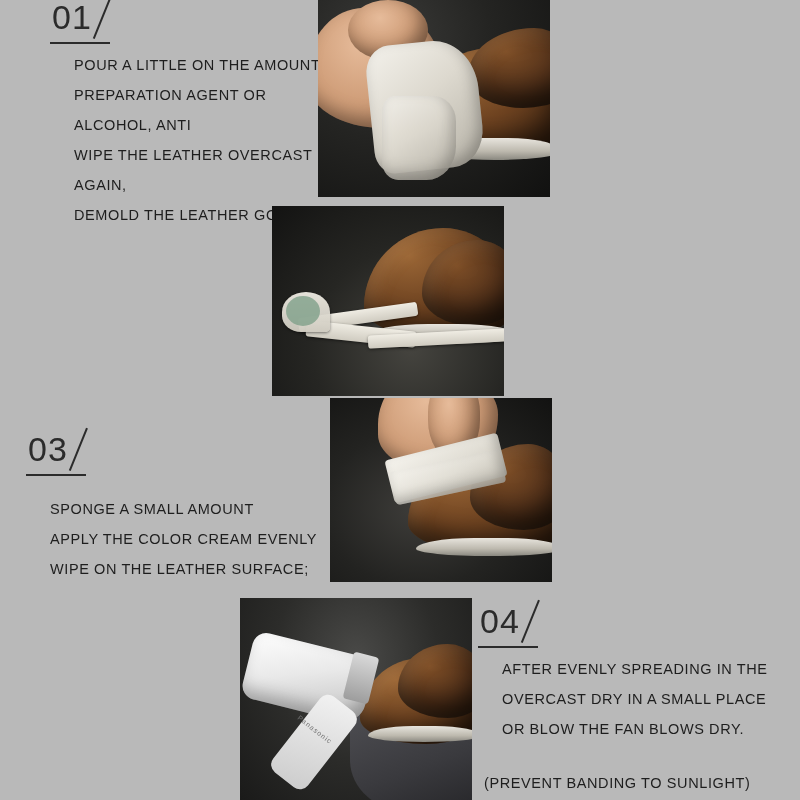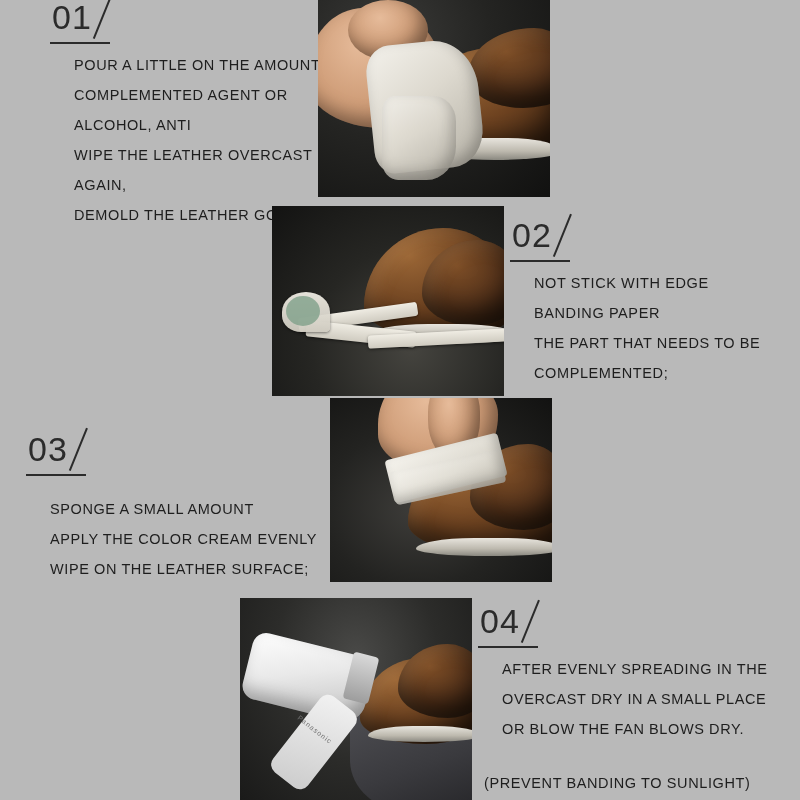--- a/index.html
+++ b/index.html
@@ -176,21 +176,21 @@
 <div class="page">
 
   <div class="step" style="left:52px; top:0px;">
     <div class="step-num-row">
       <span class="step-num">01</span>
       <span class="slash"></span>
     </div>
     <div class="rule" style="left:-2px; top:42px; width:60px;"></div>
     <div class="lines" style="margin-top:8px; margin-left:22px;">
       <div>POUR A LITTLE ON THE AMOUNT</div>
-      <div>COMPLEMENTED AGENT OR</div>
+      <div>PREPARATION AGENT OR</div>
       <div>ALCOHOL, ANTI</div>
       <div>WIPE THE LEATHER OVERCAST</div>
       <div>AGAIN,</div>
       <div>DEMOLD THE LEATHER GOODS;</div>
     </div>
   </div>
 
   <div class="photo" style="left:318px; top:0px; width:232px; height:197px;">
     <div class="ph-inner">
       <div class="backdrop"></div>
@@ -215,33 +215,20 @@
       <div class="sole" style="left:96px; top:118px; width:150px; height:20px;"></div>
 
       <div class="tape" style="left:26px; top:104px; width:120px; height:14px; transform:rotate(-8deg); border-radius:3px;"></div>
       <div class="tape" style="left:34px; top:120px; width:110px; height:16px; transform:rotate(6deg); border-radius:3px;"></div>
       <div class="tape" style="left:96px; top:126px; width:140px; height:13px; transform:rotate(-3deg); border-radius:3px;"></div>
       <div class="tape" style="left:10px; top:86px; width:48px; height:40px; border-radius:50% 50% 10% 40%; opacity:.95;"></div>
       <div style="position:absolute; left:14px; top:90px; width:34px; height:30px; border-radius:50%; background:#7fa08a; opacity:.8;"></div>
     </div>
   </div>
 
-  <div class="step" style="left:512px; top:218px;">
-    <div class="step-num-row">
-      <span class="step-num">02</span>
-      <span class="slash"></span>
-    </div>
-    <div class="rule" style="left:-2px; top:42px; width:60px;"></div>
-    <div class="lines" style="margin-top:8px; margin-left:22px;">
-      <div>NOT STICK WITH EDGE</div>
-      <div>BANDING PAPER</div>
-      <div>THE PART THAT NEEDS TO BE</div>
-      <div>COMPLEMENTED;</div>
-    </div>
-  </div>
 
   <div class="step" style="left:28px; top:432px;">
     <div class="step-num-row">
       <span class="step-num">03</span>
       <span class="slash"></span>
     </div>
     <div class="rule" style="left:-2px; top:42px; width:60px;"></div>
     <div class="lines" style="margin-top:20px; margin-left:22px;">
       <div>SPONGE A SMALL AMOUNT</div>
       <div>APPLY THE COLOR CREAM EVENLY</div>

